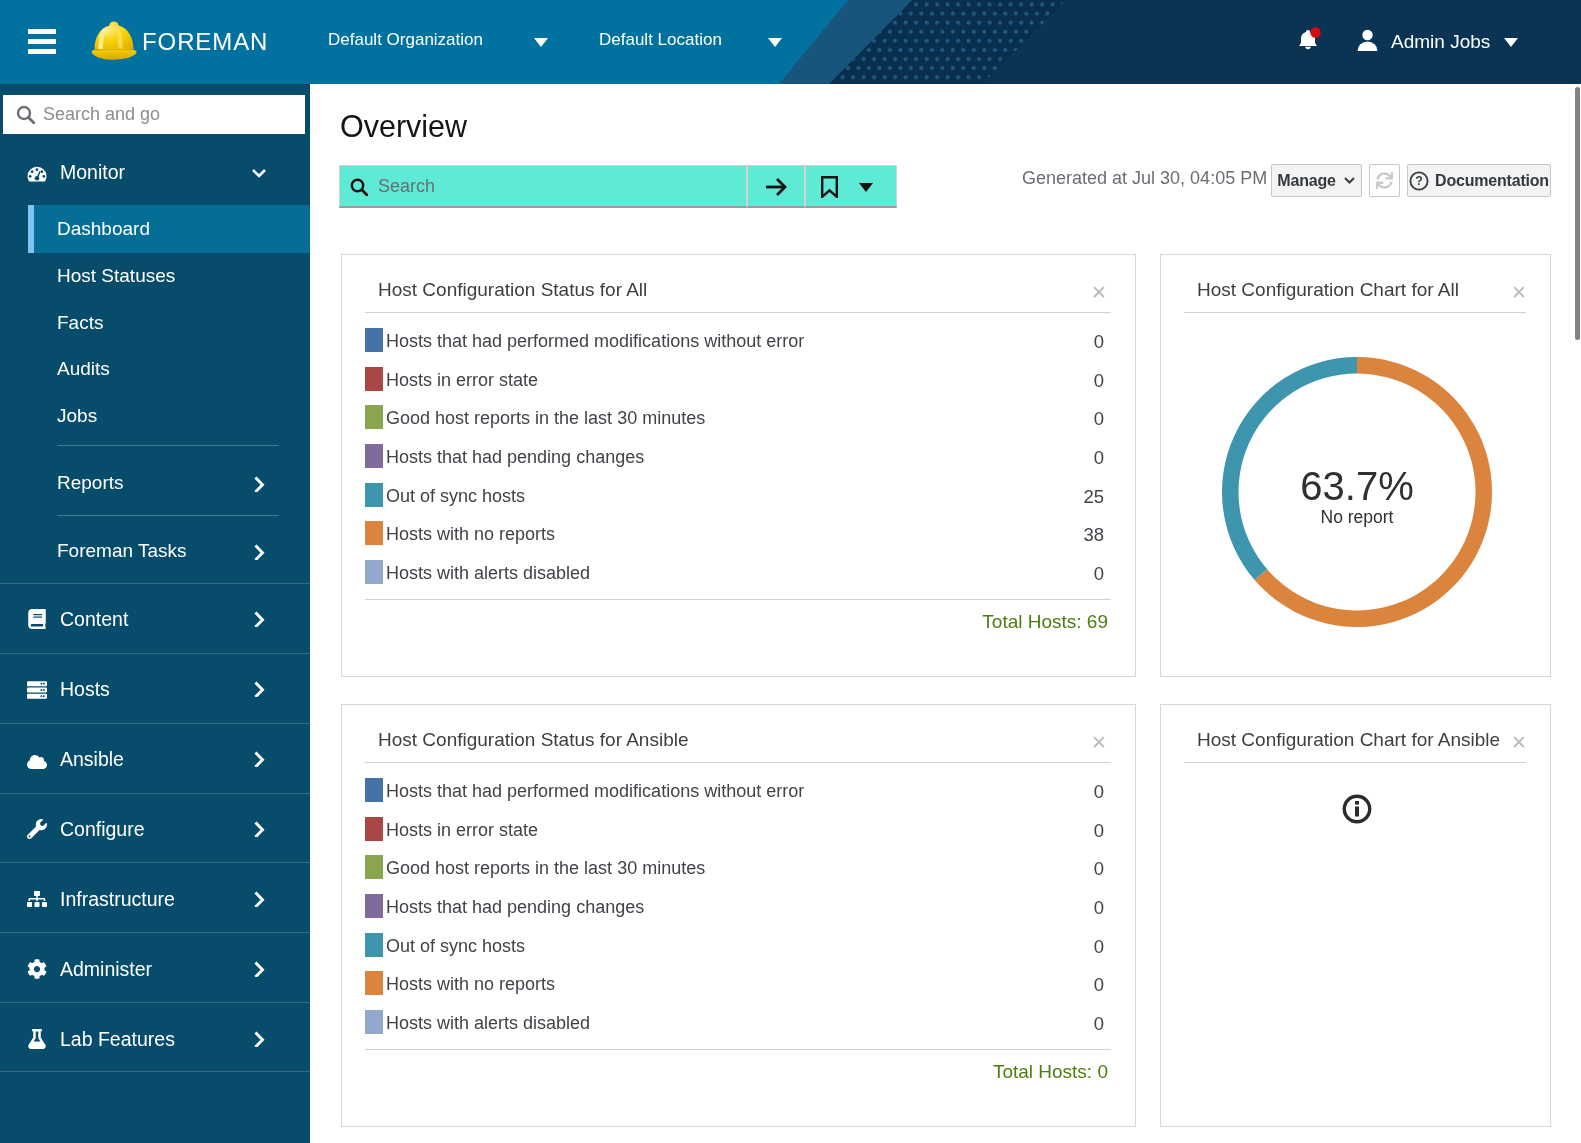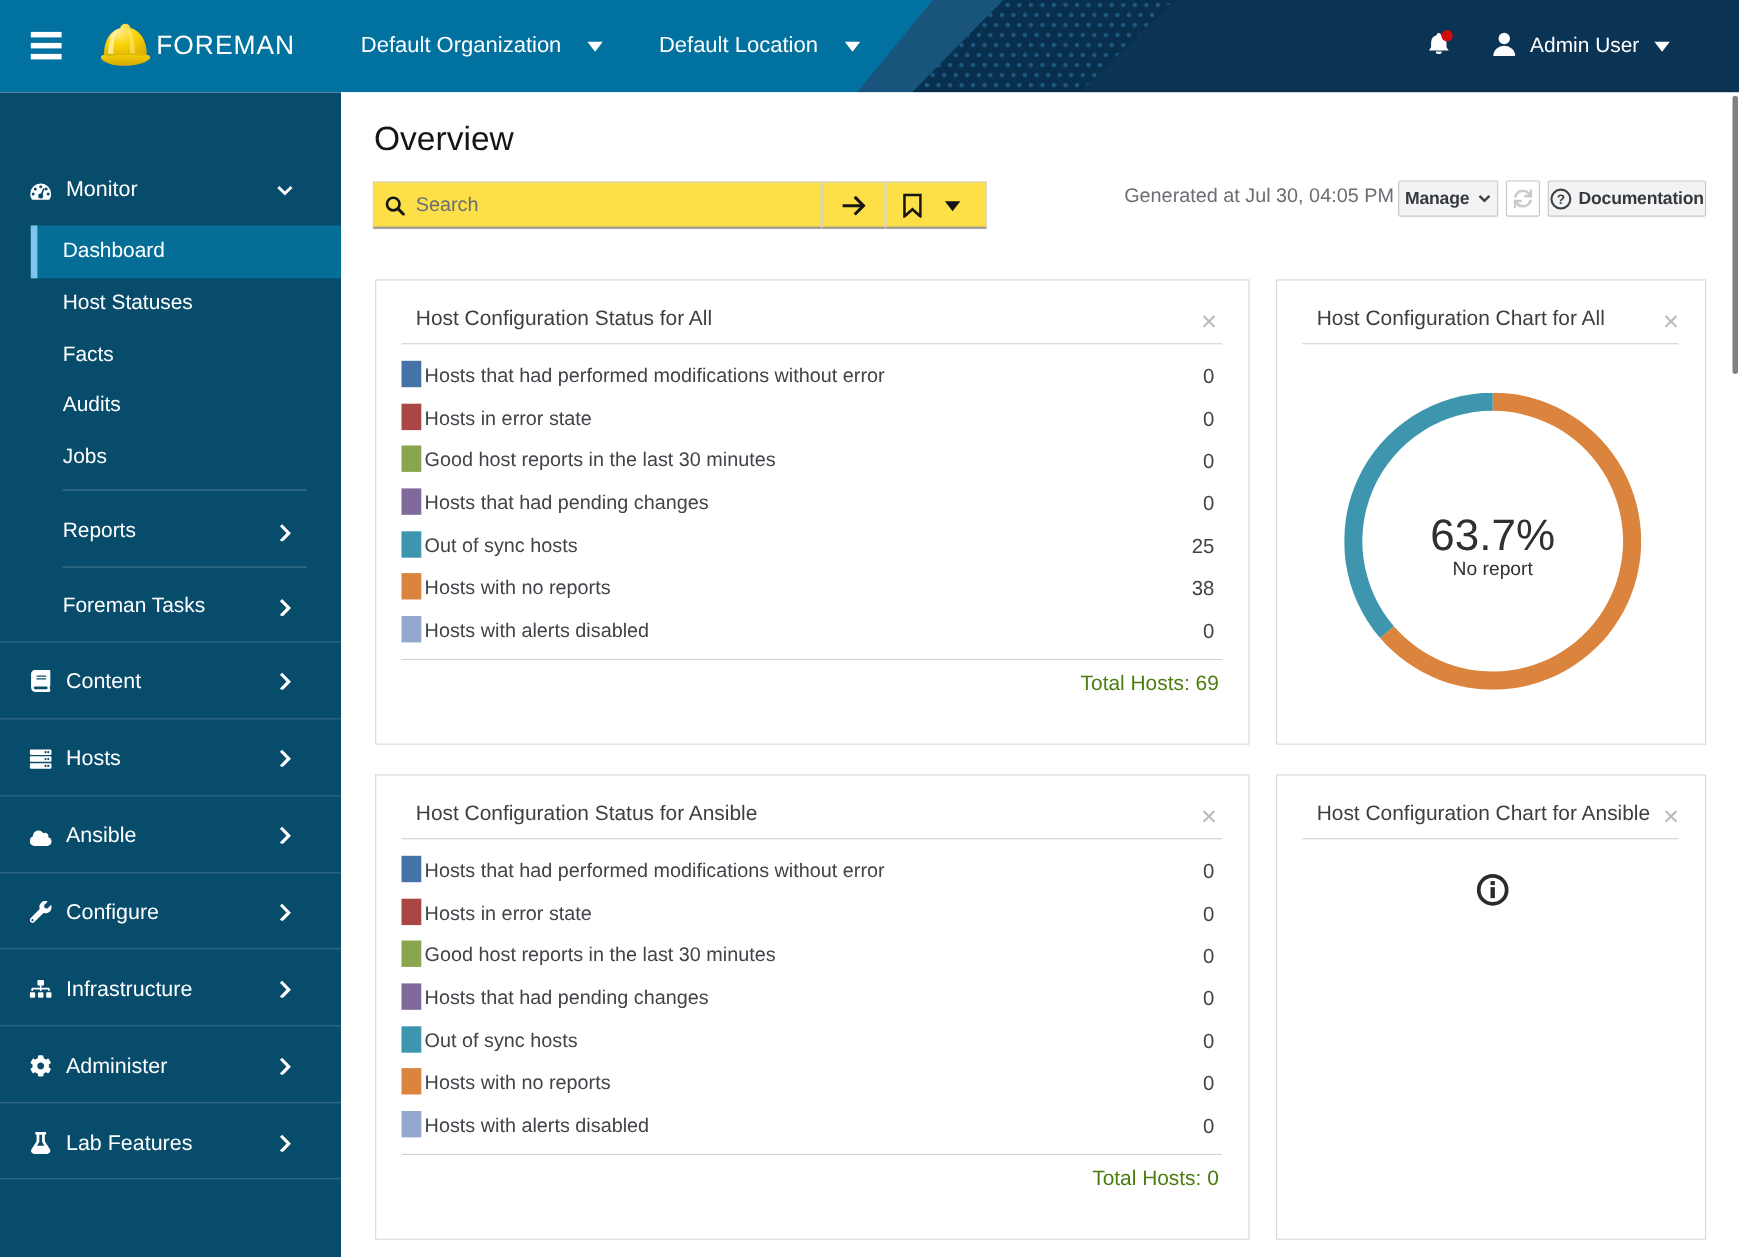--- a/index.html
+++ b/index.html
@@ -5,21 +5,21 @@
 * { margin:0; padding:0; box-sizing:border-box; }
 html,body { width:1581px; height:1143px; overflow:hidden; background:#fff;
   font-family:"Liberation Sans", sans-serif; }
 
 
 #navbar { position:absolute; left:0; top:0; width:1581px; height:84px; }
 #hamburger { position:absolute; left:28px; top:29px; width:28px; height:26px; }
 #hamburger div { height:5px; background:#fff; margin-bottom:5px; }
 #brandtext { position:absolute; left:142px; top:28px; color:#fff; font-size:24px;
   font-weight:normal; letter-spacing:0.9px; }
-.navdd { position:absolute; top:30px; color:#fff; font-size:20px; }
+.navdd { position:absolute; top:30px; color:#fff; font-size:17px; }
 .caret { display:inline-block; width:0; height:0; border-left:7px solid transparent;
   border-right:7px solid transparent; border-top:9px solid #fff; vertical-align:middle; }
 
 
 #sidebar { position:absolute; left:0; top:84px; width:310px; height:1059px; background:#084c6b; }
 #sidesearch { position:absolute; left:3px; top:11px; width:302px; height:39px; background:#fff;
   display:flex; align-items:center; }
 #sidesearch .ph { color:#8b8d8f; font-size:18px; margin-left:8px; }
 .navitem { position:absolute; left:0; width:310px; color:#fff; font-size:19.5px; }
 .subitem { position:absolute; left:57px; color:#fff; font-size:19px; }
@@ -38,21 +38,21 @@
 .cardx { position:absolute; right:28px; top:26px; font-size:19px; color:#b8bbbe; }
 .carddiv { position:absolute; left:23px; right:24px; top:57px; height:1px; background:#d2d2d2; }
 .legrow { position:absolute; left:23px; right:24px; height:39px; }
 .legsq { position:absolute; left:0; top:5px; width:18px; height:24px; }
 .legtxt { position:absolute; left:21px; top:8px; font-size:18px; color:#404348; }
 .legnum { position:absolute; right:7px; top:8px; font-size:18.5px; color:#404348; }
 .totrow { position:absolute; right:27px; font-size:19px; color:#4d7c0f; }
 .botdiv { position:absolute; left:23px; right:24px; height:1px; background:#d2d2d2; }
 
 
-.tbbtn { position:absolute; top:81px; height:43px; background:#fde047;
+.tbbtn { position:absolute; top:81px; height:43px; background:#5eead4;
   border:1px solid #d2d2d2; border-bottom:2px solid #9b9b9b; }
 #searchinput { left:29px; width:408px; }
 #gobtn { left:437px; width:58px; }
 #bmbtn { left:495px; width:92px; }
 .graybtn { position:absolute; top:80px; height:33px; background:#f3f3f3; border:1px solid #c6c6c6;
   border-radius:2px; font-size:16px; font-weight:700; color:#33393f; letter-spacing:-0.2px;
   display:flex; align-items:center; justify-content:center; white-space:nowrap; }
 #gentext { position:absolute; top:84px; font-size:18px; color:#6a6e73; }
 </style>
 </head>
@@ -107,25 +107,32 @@
 </svg>
 
 <svg style="position:absolute;left:1310px;top:27px" width="11" height="11">
       <circle cx="5.5" cy="5.5" r="5.2" fill="#d20d0d"></circle>
     </svg>
 
 <svg style="position:absolute;left:1357px;top:29px" width="21" height="23" viewBox="0 0 21 23">
   <circle cx="10.5" cy="6" r="5.2" fill="#fff"></circle>
   <path d="M0.5 22 a10 9.5 0 0 1 20 0 Z" fill="#fff"></path>
 </svg>
-<div class="navdd" style="left:1391px;font-size:19px;top:31px">Admin User</div>
+<div class="navdd" style="left:1391px;font-size:19px;top:31px">Admin Jobs</div>
 <div class="caret" style="position:absolute;left:1504px;top:38px"></div>
 </div>
 
 <div id="sidebar">
+  <div id="sidesearch">
+    <svg style="margin-left:13px" width="19" height="19" viewBox="0 0 19 19">
+      <circle cx="8" cy="8" r="6" fill="none" stroke="#6a6e73" stroke-width="2.4"></circle>
+      <line x1="12.5" y1="12.5" x2="18" y2="18" stroke="#6a6e73" stroke-width="2.8" stroke-linecap="round"></line>
+    </svg>
+    <span class="ph">Search and go</span>
+  </div>
 
   <svg class="sideicon" style="top:80px" width="22" height="17" viewBox="0 0 22 17">
     <path d="M11 0.6 A10.4 10.4 0 0 0 0.6 11 c0 1.9.5 3.6 1.4 5.2.2.4.6.6 1 .6 h16 c.4 0 .8-.2 1-.6.9-1.6 1.4-3.3 1.4-5.2 A10.4 10.4 0 0 0 11 0.6 Z" fill="#fff"></path>
     <g fill="#084c6b">
       <circle cx="3.5" cy="11.2" r="1.5"></circle>
       <circle cx="5.6" cy="6" r="1.5"></circle>
       <circle cx="11" cy="3.8" r="1.5"></circle>
       <circle cx="16.4" cy="6" r="1.5"></circle>
       <circle cx="18.5" cy="11.2" r="1.5"></circle>
       <circle cx="11" cy="13.2" r="2.5"></circle>

